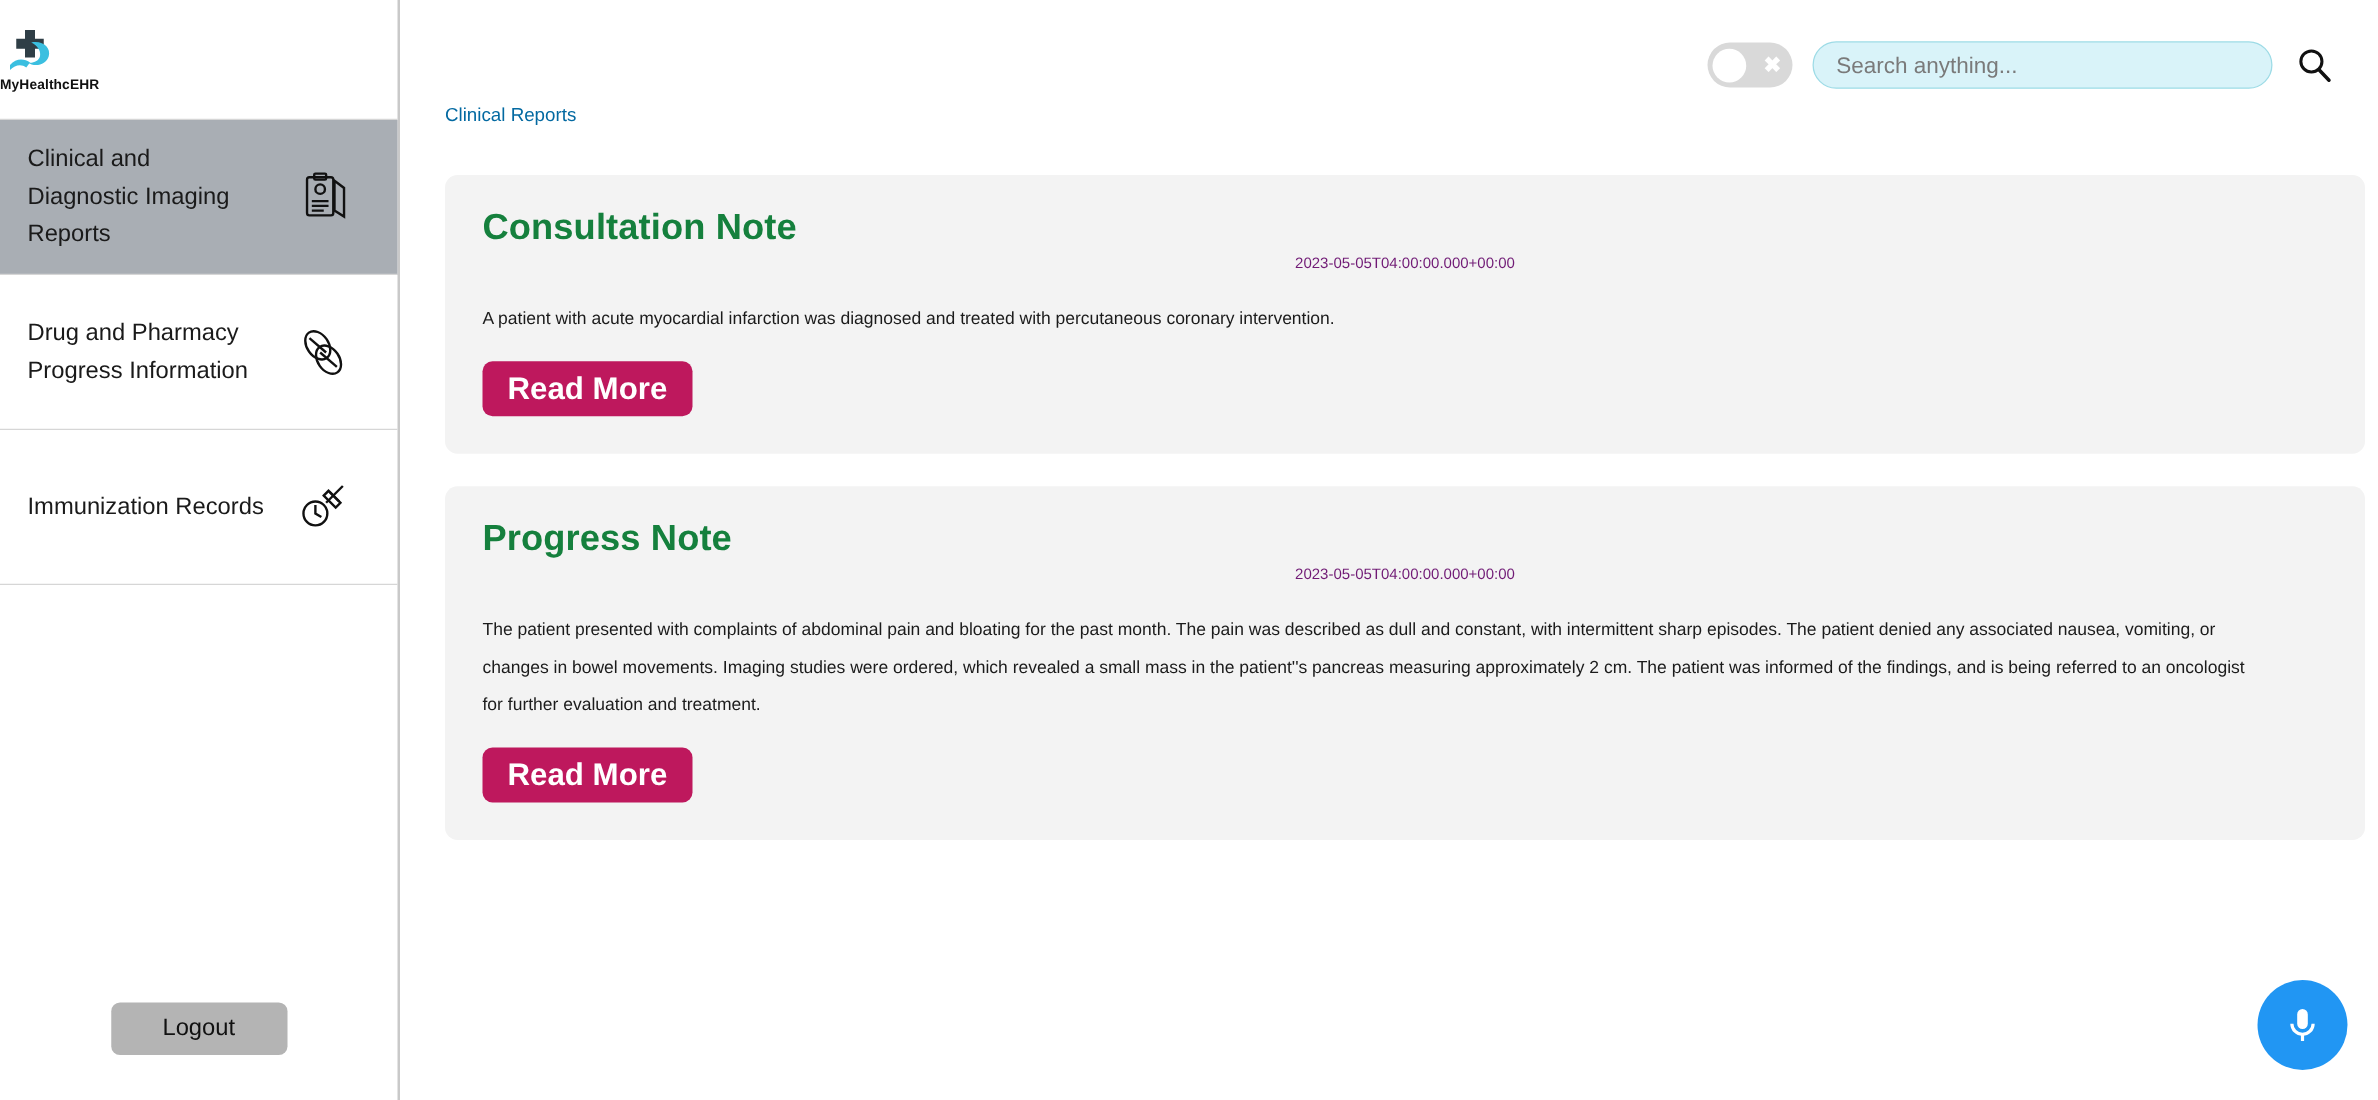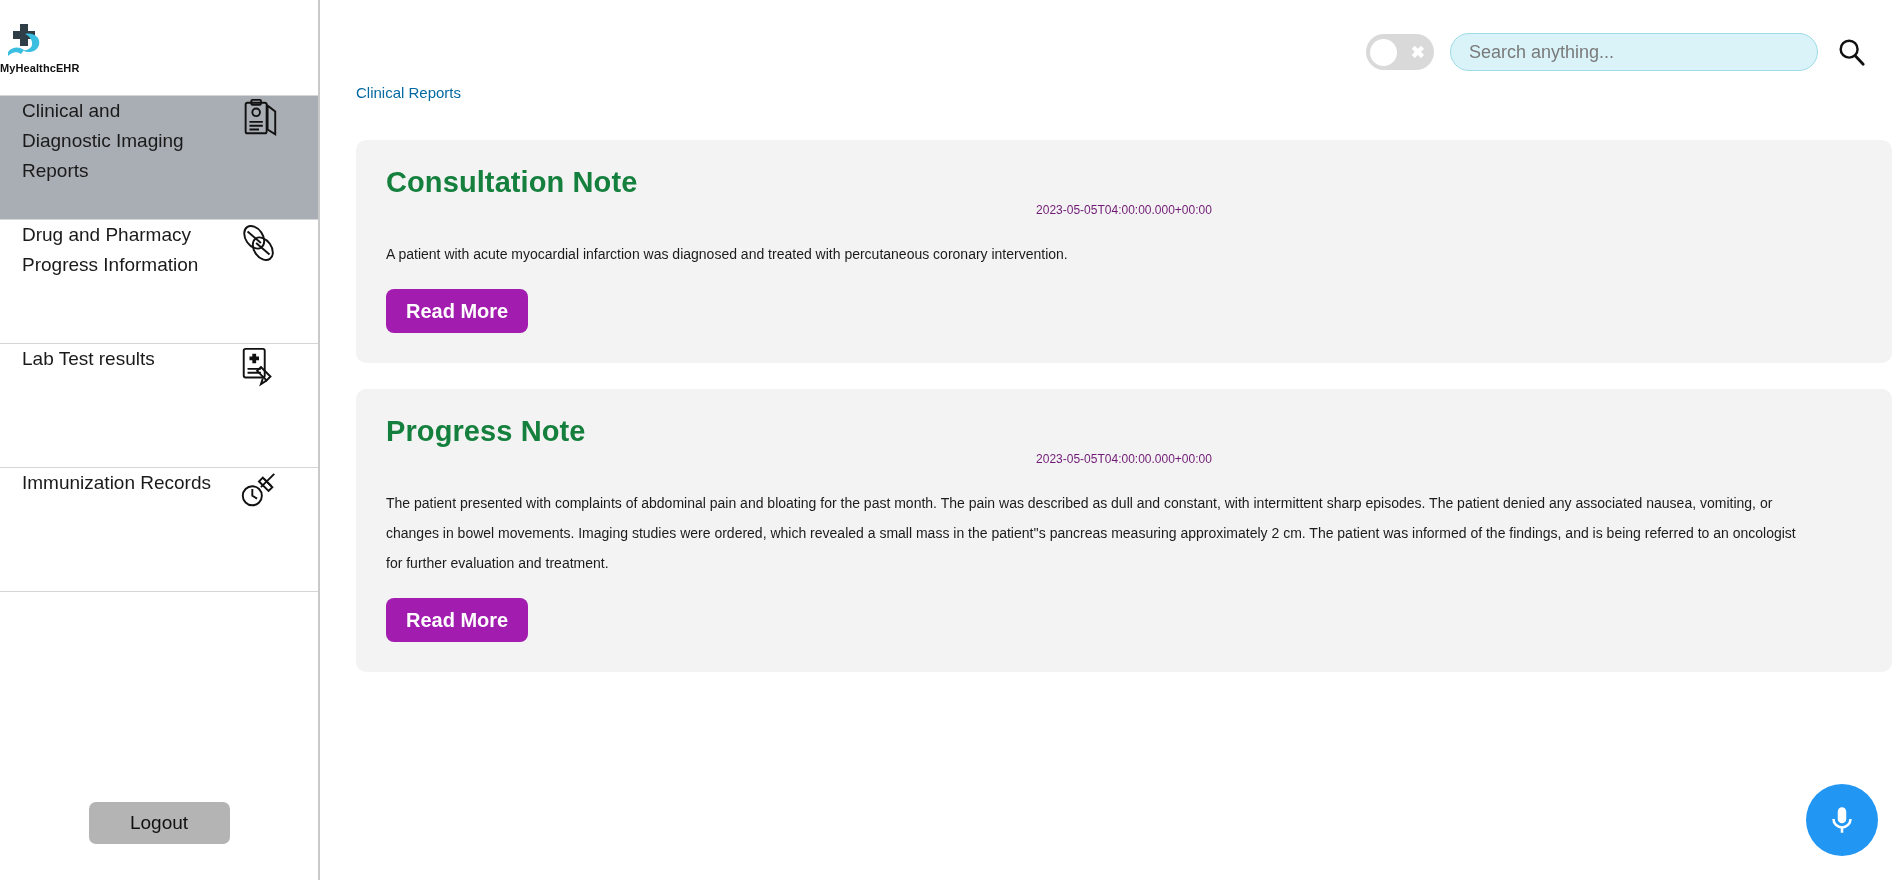--- a/index.html
+++ b/index.html
@@ -50,20 +50,21 @@
     letter-spacing: .1px;
   }
   .nav {
     display: flex;
     flex-direction: column;
   }
   .nav-item {
     min-height: 124px;
     border-bottom: 1px solid #d6d6d6;
     display: flex;
+    align-items: center;
     justify-content: space-between;
     padding: 0 36px 0 22px;
     cursor: pointer;
   }
   .nav-item.active {
     background: #a9aeb4;
   }
   .nav-label {
     font-size: 19px;
     line-height: 30px;
@@ -199,25 +200,25 @@
     text-align: center;
   }
   .card-body {
     font-size: 14px;
     line-height: 30px;
     color: #1b1b1b;
     margin-bottom: 20px;
     max-width: 1420px;
   }
   .read-more {
-    background: #a21caf;
+    background: #be185d;
     color: #ffffff;
     border: none;
     border-radius: 8px;
-    font-size: 20px;
+    font-size: 25px;
     font-weight: bold;
     padding: 0 20px;
     height: 44px;
     min-width: 140px;
     cursor: pointer;
     font-family: "Liberation Sans", sans-serif;
   }
 
   .mic-fab {
     position: absolute;
@@ -270,32 +271,20 @@
         <span class="nav-icon">
           <svg viewBox="0 0 44 44" width="42" height="42">
             <ellipse cx="17" cy="16" rx="9" ry="13" transform="rotate(-35 17 16)" fill="none" stroke="#111" stroke-width="2"></ellipse>
             <path d="M10 10 L24 22" stroke="#111" stroke-width="2"></path>
             <ellipse cx="26" cy="28" rx="9" ry="13" transform="rotate(-35 26 28)" fill="none" stroke="#111" stroke-width="2"></ellipse>
             <path d="M19 22 L33 34" stroke="#111" stroke-width="2"></path>
           </svg>
         </span>
       </div>
 
-      <div class="nav-item">
-        <span class="nav-label">Lab Test results</span>
-        <span class="nav-icon">
-          <svg viewBox="0 0 44 44" width="42" height="42">
-            <rect x="6" y="3" width="22" height="30" rx="2" fill="none" stroke="#111" stroke-width="2"></rect>
-            <path d="M15 8 h4 v3 h3 v4 h-3 v3 h-4 v-3 h-3 v-4 h3 z" fill="#111"></path>
-            <path d="M10 24 h14 M10 28 h14" stroke="#111" stroke-width="2"></path>
-            <path d="M24 22 l10 10 l-4 4 l-10 -10 z" fill="none" stroke="#111" stroke-width="2"></path>
-            <path d="M30 36 l-6 4 l2 -6" fill="none" stroke="#111" stroke-width="2"></path>
-          </svg>
-        </span>
-      </div>
 
       <div class="nav-item">
         <span class="nav-label">Immunization Records</span>
         <span class="nav-icon">
           <svg viewBox="0 0 44 44" width="42" height="42">
             <circle cx="15" cy="27" r="10" fill="none" stroke="#111" stroke-width="2"></circle>
             <path d="M15 20 v7 l5 3" stroke="#111" stroke-width="2" fill="none"></path>
             <path d="M24 18 L38 4" stroke="#111" stroke-width="2"></path>
             <path d="M27 9 l8 8" stroke="#111" stroke-width="2"></path>
             <path d="M22 12 l10 10 l4 -4 l-10 -10 z" fill="none" stroke="#111" stroke-width="2"></path>

